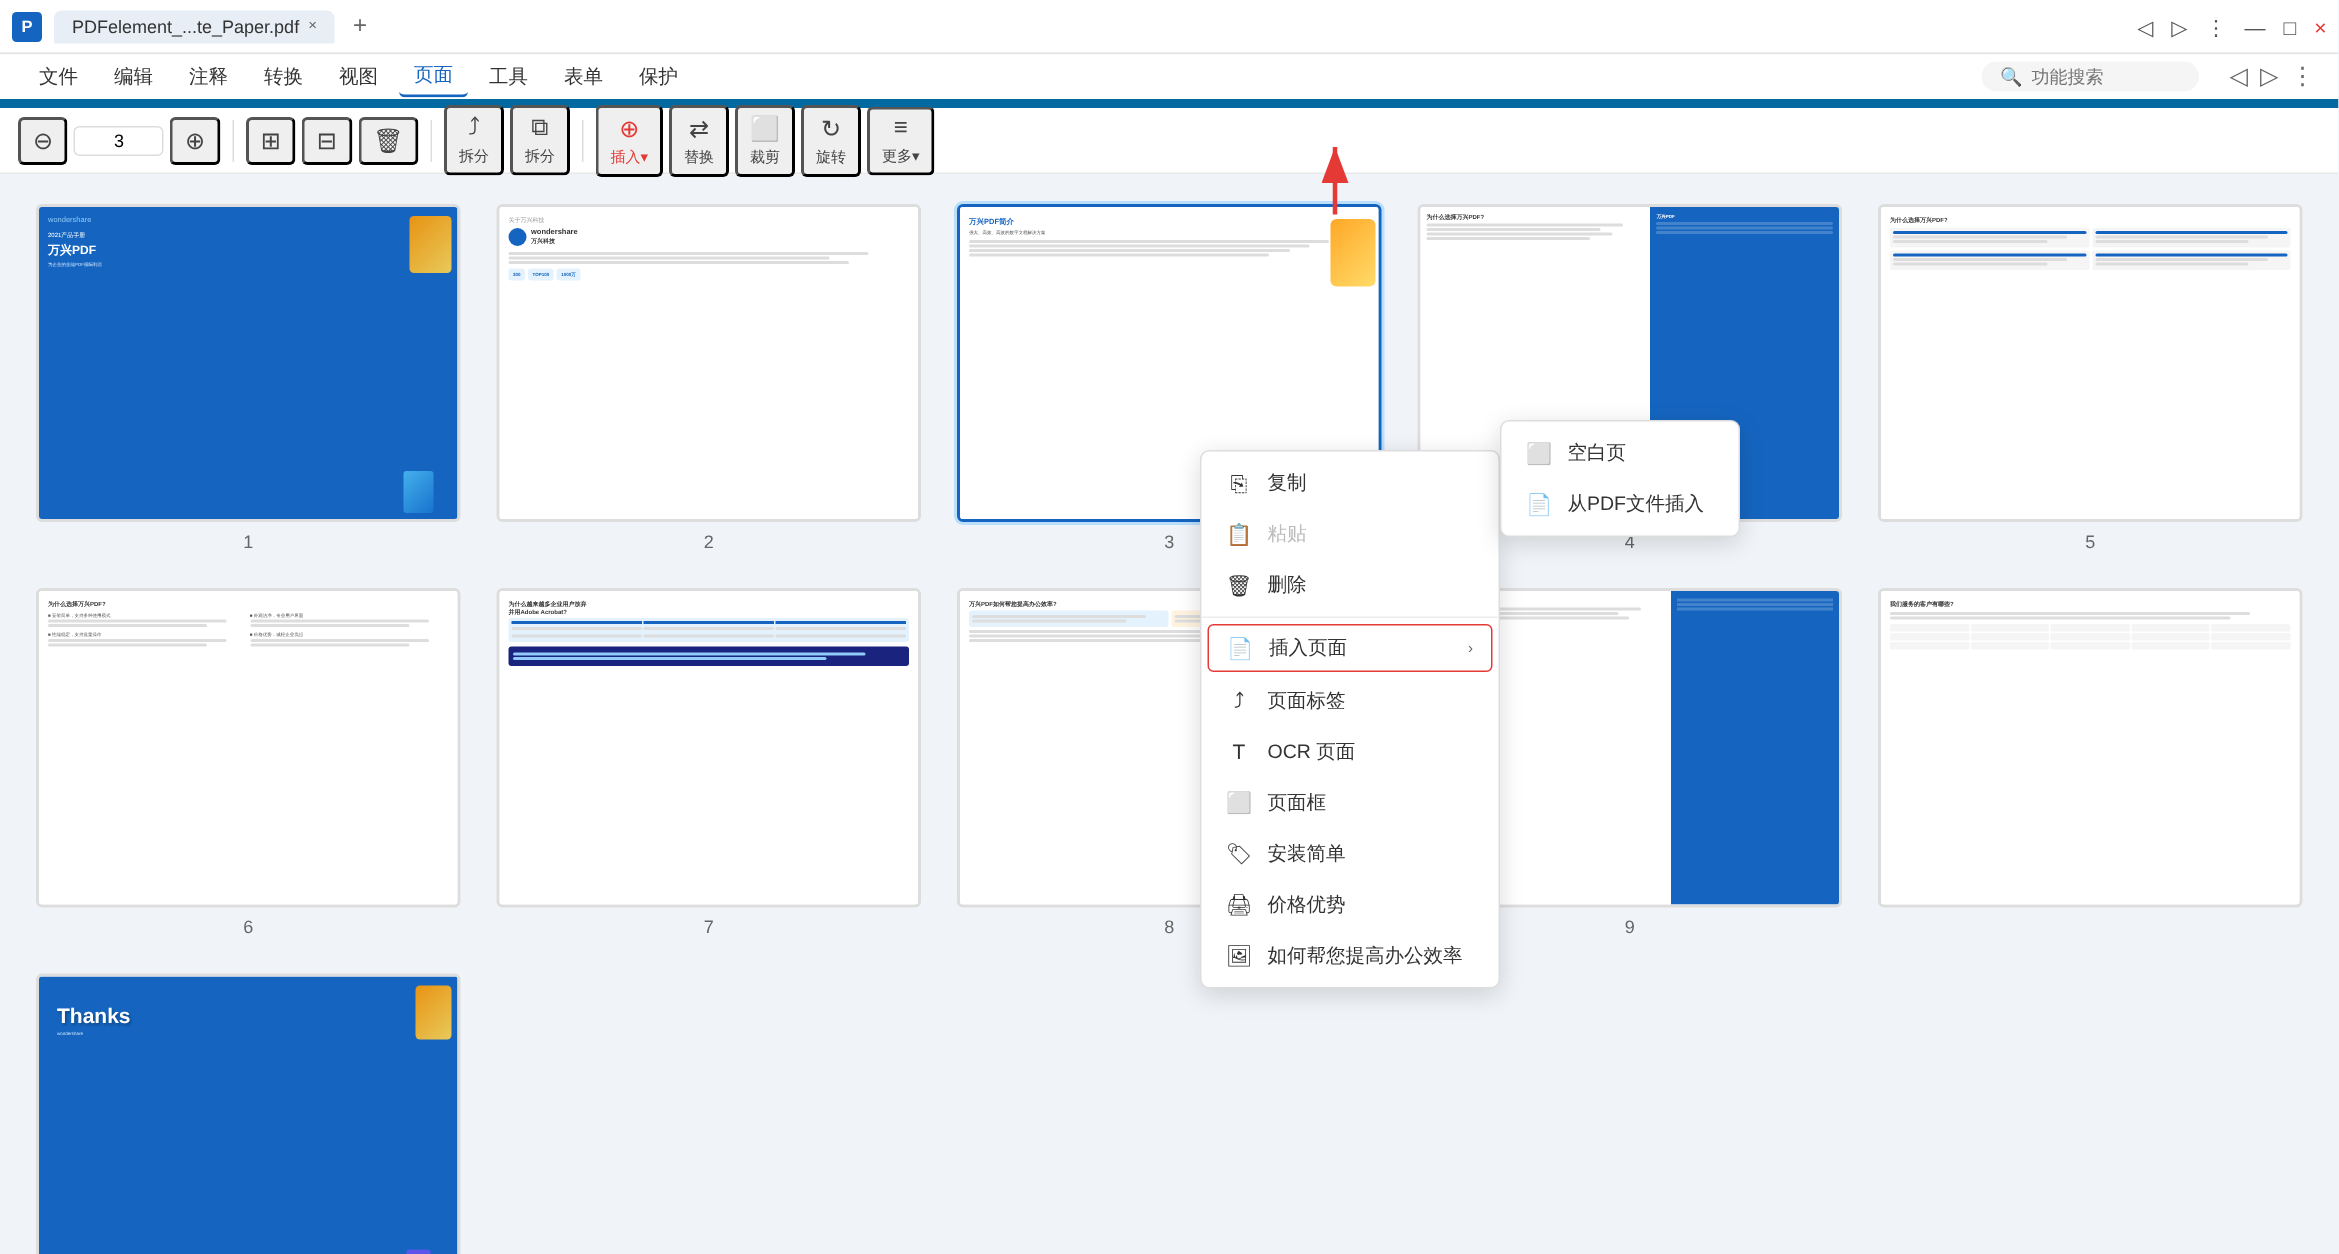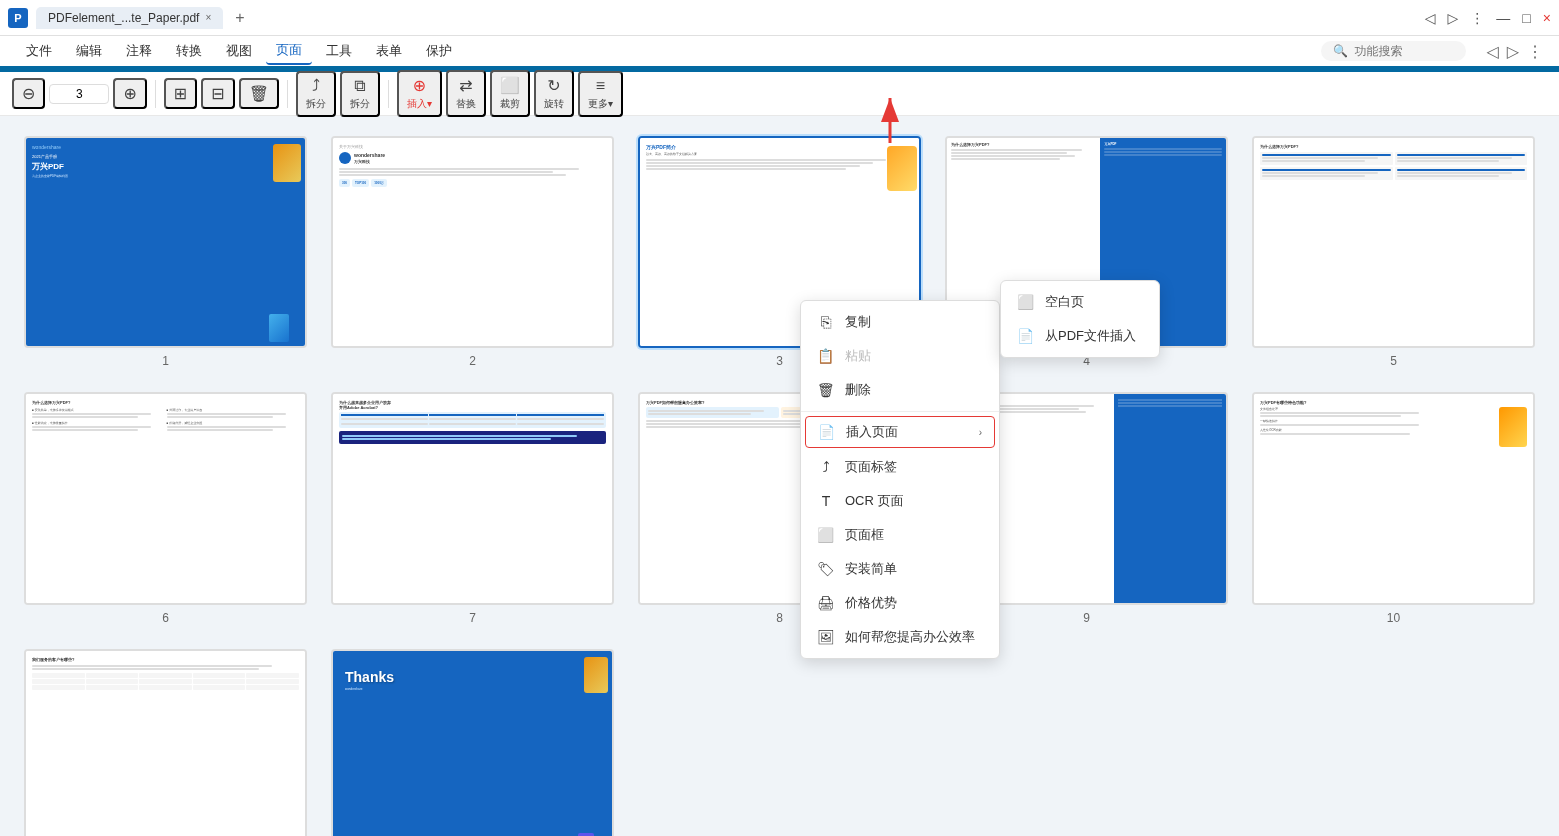--- a/index.html
+++ b/index.html
@@ -540,42 +540,20 @@
           <div style="width:40%; background:#1565c0; padding:4px; overflow:hidden;">
             <div style="background:rgba(255,255,255,0.2); height:2px; margin:1px 0;"></div>
             <div style="background:rgba(255,255,255,0.2); height:2px; margin:1px 0;"></div>
             <div style="background:rgba(255,255,255,0.2); height:2px; margin:1px 0;"></div>
           </div>
         </div>
       </div>
       <span class="page-num">9</span>
     </div>
 
-    <div class="page-item">
-      <div class="page-thumb">
-        <div class="mini-page mini-white" style="position:relative; overflow:hidden;">
-          <div style="font-size:4px; font-weight:bold; color:#333; margin-bottom:2px;">万兴PDF有哪些特色功能?</div>
-          <div style="display:flex; gap:2px;">
-            <div style="flex:2;">
-              <div style="font-size:3px; color:#555; margin-bottom:1px;">文件组合处理</div>
-              <div class="mini-text-line" style="width:90%;"></div>
-              <div class="mini-text-line" style="width:80%;"></div>
-              <div style="font-size:3px; color:#555; margin-top:2px; margin-bottom:1px;">一键快速操作</div>
-              <div class="mini-text-line" style="width:90%;"></div>
-              <div style="font-size:3px; color:#555; margin-top:2px; margin-bottom:1px;">人性化OCR功能</div>
-              <div class="mini-text-line" style="width:85%;"></div>
-            </div>
-            <div style="flex:1; position:relative;">
-              <div style="width:28px; height:40px; background:linear-gradient(135deg,#ff9800,#ffd54f); border-radius:3px; position:absolute; right:0; top:0;"></div>
-            </div>
-          </div>
-        </div>
-      </div>
-      <span class="page-num">10</span>
-    </div>
 
     <div class="page-item">
       <div class="page-thumb">
         <div class="mini-page mini-white">
           <div style="font-size:4px; font-weight:bold; color:#333; margin-bottom:3px;">我们服务的客户有哪些?</div>
           <div class="mini-text-line" style="width:90%;"></div>
           <div class="mini-text-line" style="width:85%;"></div>
           <div style="display:grid; grid-template-columns:repeat(5,1fr); gap:1px; margin-top:3px;">
             <div style="background:#f5f5f5; height:5px; border-radius:1px;"></div>
             <div style="background:#f5f5f5; height:5px; border-radius:1px;"></div>

